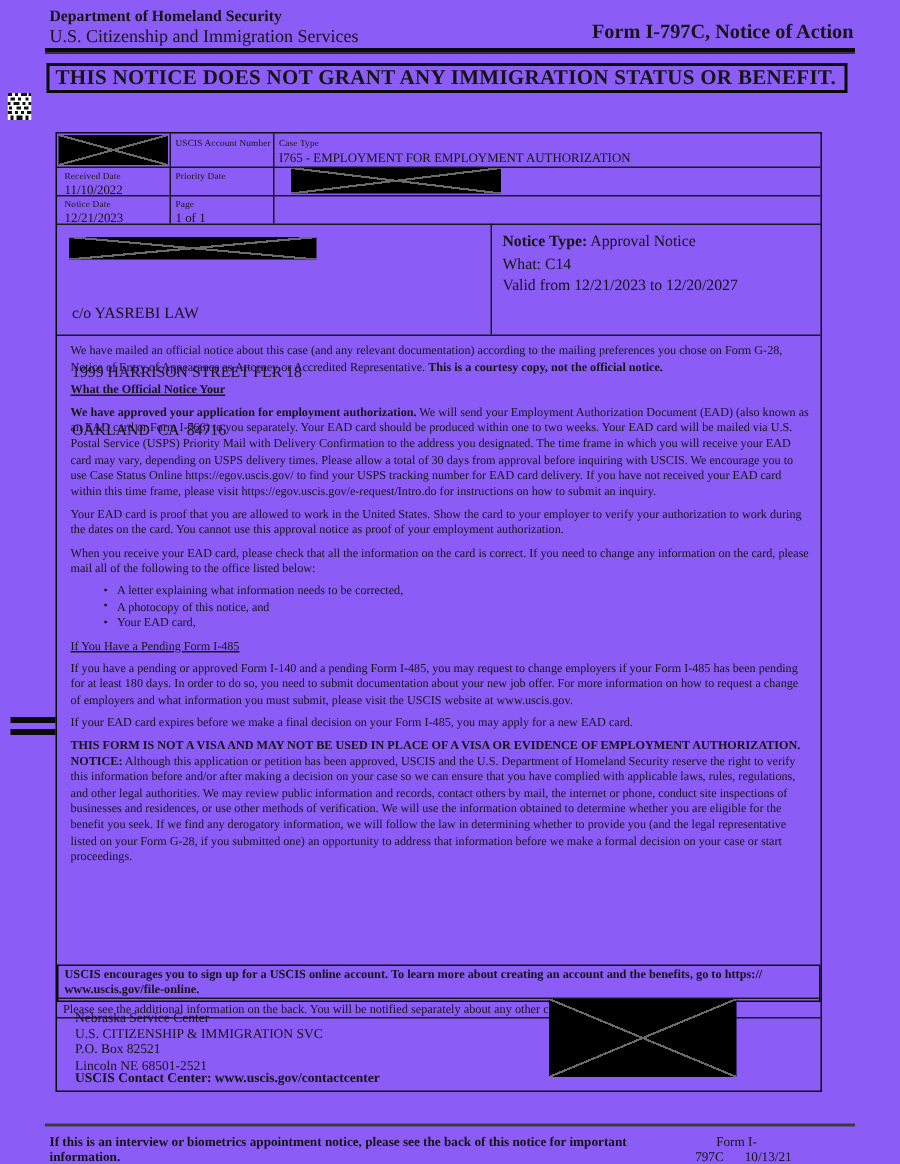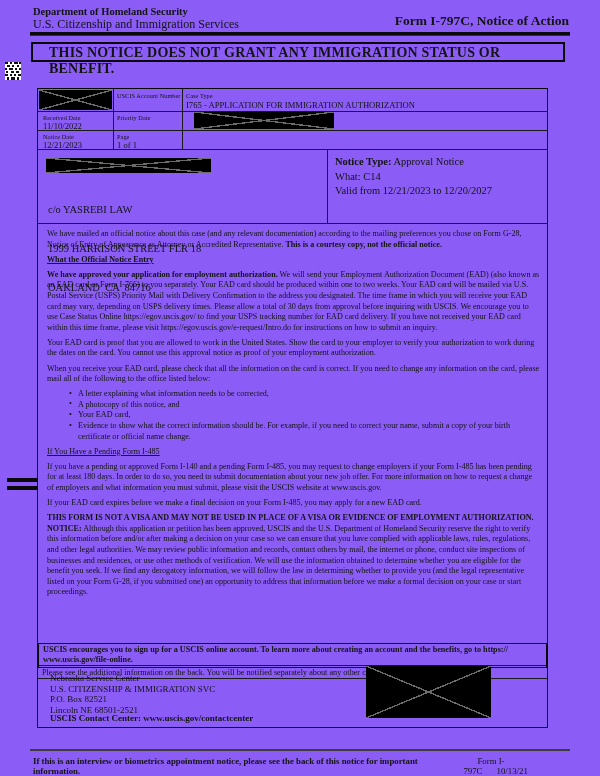--- a/index.html
+++ b/index.html
@@ -12,21 +12,21 @@
   }
   
   .hdr-left { position:absolute; left:33px; top:6px; line-height:12px; }
   .hdr-agency1 { font-weight:bold; font-size:10.5px; }
   .hdr-agency2 { font-size:12px; }
   .form-title { position:absolute; top:13px; right:31px; font-weight:bold; font-size:13.5px; }
   .hdr-rule { position:absolute; left:30px; top:32px; width:540px; height:3px;
               border-top:3px solid #0a0a0a; border-bottom:1.5px solid #2e2e2e; }
   .banner { position:absolute; left:31px; top:42px; width:534px; height:20px;
             border:2px solid #0a0a0a; font-weight:bold; font-size:14px;
-            line-height:16px; padding:1px 0 0 16px; letter-spacing:.2px; }
+            line-height:16px; padding:1px 0 0 4px; letter-spacing:.2px; }
   .qr { position:absolute; left:5px; top:62px; }
   
   .main-box { position:absolute; left:37px; top:88px; width:511px; height:640px;
               border:1.5px solid #0a0a0a; }
   .hline { position:absolute; left:0; width:100%; height:0; border-top:1.2px solid #1a1a1a; }
   .vline { position:absolute; top:0; width:0; border-left:1.2px solid #1a1a1a; }
   .cell-label { position:absolute; font-size:6.2px; letter-spacing:.1px; }
   .cell-value { position:absolute; font-size:8.6px; }
   .redacted {
     position:absolute;
@@ -115,21 +115,21 @@
     <div class="hline" style="top:41px;"></div>
     <div class="hline" style="top:60px;"></div>
     <div class="hline" style="top:134px;"></div>
     <div class="vline" style="left:75px; height:60px;"></div>
     <div class="vline" style="left:144px; height:60px;"></div>
     <div class="vline" style="left:289px; top:60px; height:74px;"></div>
 
     <div class="redacted" style="left:1px; top:1px; width:73px; height:20px;"></div>
     <div class="cell-label" style="left:79px; top:3px;">USCIS Account Number</div>
     <div class="cell-label" style="left:148px; top:3px;">Case Type</div>
-    <div class="cell-value" style="left:148px; top:11px;">I765 - APPLICATION FOR IMMIGRATION AUTHORIZATION</div>
+    <div class="cell-value" style="left:148px; top:11px;">I765 - EMPLOYMENT FOR EMPLOYMENT AUTHORIZATION</div>
 
     <div class="cell-label" style="left:5px; top:25px;">Received Date</div>
     <div class="cell-value" style="left:5px; top:31.5px;">11/10/2022</div>
     <div class="cell-label" style="left:79px; top:25px;">Priority Date</div>
     <div class="redacted" style="left:156px; top:23px; width:140px; height:17px;"></div>
 
     <div class="cell-label" style="left:5px; top:44px;">Notice Date</div>
     <div class="cell-value" style="left:5px; top:50.5px;">12/21/2023</div>
     <div class="cell-label" style="left:79px; top:44px;">Page</div>
     <div class="cell-value" style="left:79px; top:50.5px;">1 of 1</div>
@@ -141,29 +141,28 @@
       <div>OAKLAND  CA  84716</div>
     </div>
     <div class="notice-info">
       <div><b>Notice Type:</b><span> Approval Notice</span></div>
       <div>What: C14</div>
       <div>Valid from 12/21/2023 to 12/20/2027</div>
     </div>
 
     <div class="body-text">
       <p><span>We have mailed an official notice about this case (and any relevant documentation) according to the mailing preferences you chose on Form G-28, Notice of Entry of Appearance as Attorney or Accredited Representative. </span><span class="bold">This is a courtesy copy, not the official notice.</span></p>
-      <p class="h-underline bold">What the Official Notice Entry</p>
+      <p class="h-underline bold">What the Official Notice Your</p>
       <p><span class="bold">We have approved your application for employment authorization.</span><span> We will send your Employment Authorization Document (EAD) (also known as an EAD card or Form I-766) to you separately. Your EAD card should be produced within one to two weeks. Your EAD card will be mailed via U.S. Postal Service (USPS) Priority Mail with Delivery Confirmation to the address you designated. The time frame in which you will receive your EAD card may vary, depending on USPS delivery times. Please allow a total of 30 days from approval before inquiring with USCIS. We encourage you to use Case Status Online https://egov.uscis.gov/ to find your USPS tracking number for EAD card delivery. If you have not received your EAD card within this time frame, please visit https://egov.uscis.gov/e-request/Intro.do for instructions on how to submit an inquiry.</span></p>
       <p>Your EAD card is proof that you are allowed to work in the United States. Show the card to your employer to verify your authorization to work during the dates on the card. You cannot use this approval notice as proof of your employment authorization.</p>
       <p>When you receive your EAD card, please check that all the information on the card is correct. If you need to change any information on the card, please mail all of the following to the office listed below:</p>
       <ul>
         <li>A letter explaining what information needs to be corrected,</li>
         <li>A photocopy of this notice, and</li>
         <li>Your EAD card,</li>
-        <li>Evidence to show what the correct information should be. For example, if you need to correct your name, submit a copy of your birth certificate or official name change.</li>
       </ul>
       <p class="h-underline">If You Have a Pending Form I-485</p>
       <p>If you have a pending or approved Form I-140 and a pending Form I-485, you may request to change employers if your Form I-485 has been pending for at least 180 days. In order to do so, you need to submit documentation about your new job offer. For more information on how to request a change of employers and what information you must submit, please visit the USCIS website at www.uscis.gov.</p>
       <p>If your EAD card expires before we make a final decision on your Form I-485, you may apply for a new EAD card.</p>
       <p><span class="bold">THIS FORM IS NOT A VISA AND MAY NOT BE USED IN PLACE OF A VISA OR EVIDENCE OF EMPLOYMENT AUTHORIZATION. NOTICE:</span><span> Although this application or petition has been approved, USCIS and the U.S. Department of Homeland Security reserve the right to verify this information before and/or after making a decision on your case so we can ensure that you have complied with applicable laws, rules, regulations, and other legal authorities. We may review public information and records, contact others by mail, the internet or phone, conduct site inspections of businesses and residences, or use other methods of verification. We will use the information obtained to determine whether you are eligible for the benefit you seek. If we find any derogatory information, we will follow the law in determining whether to provide you (and the legal representative listed on your Form G-28, if you submitted one) an opportunity to address that information before we make a formal decision on your case or start proceedings.</span></p>
     </div>
 
     <div class="please-see">Please see the additional information on the back. You will be notified separately about any other cases you filed.</div>
     <div class="encourages">
       <div>USCIS encourages you to sign up for a USCIS online account. To learn more about creating an account and the benefits, go to https://</div>

